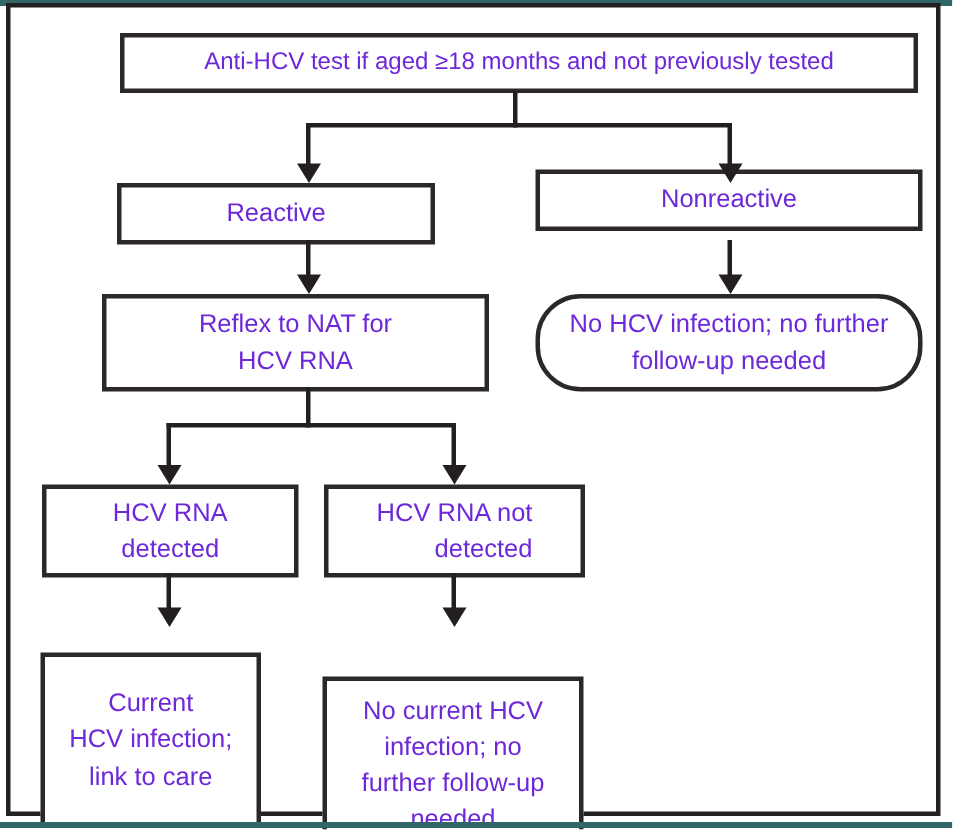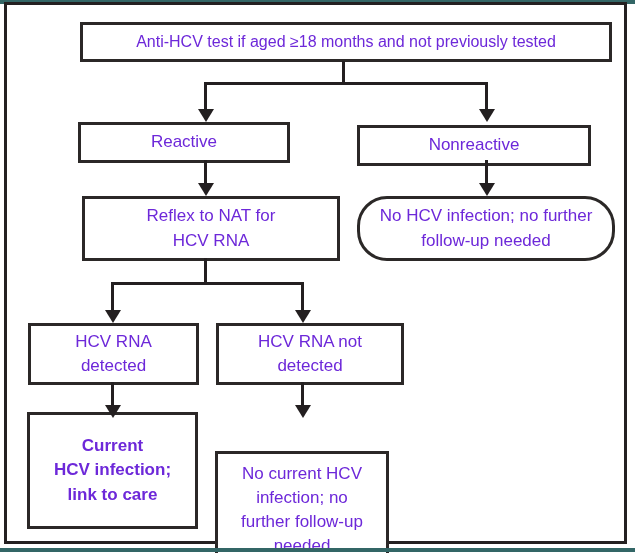--- a/index.html
+++ b/index.html
@@ -29,26 +29,26 @@
   .line{position:absolute;background:#231f20;}
   .arrowhead{
     position:absolute;width:0;height:0;
     border-left:8px solid transparent;
     border-right:8px solid transparent;
     border-top:13px solid #231f20;
   }
   
   #n-root{left:80px;top:22px;width:532px;height:40px;}
   #n-reactive{left:78px;top:122px;width:212px;height:41px;}
-  #n-nonreactive{left:357px;top:125px;width:234px;height:41px;}
-  #n-reflex{left:82px;top:196px;width:258px;height:65px;}
+  #n-nonreactive{left:357px;top:113px;width:258px;height:41px;}
+  #n-reflex{left:68px;top:196px;width:258px;height:65px;}
   #n-noinfection{left:357px;top:196px;width:258px;height:65px;border-radius:30px;}
   #n-detected{left:28px;top:323px;width:171px;height:62px;}
-  #n-notdetected{left:216px;top:323px;width:188px;height:62px;}
-  #n-current{left:27px;top:412px;width:171px;height:117px;font-weight:bold;}
+  #n-notdetected{left:216px;top:323px;width:174px;height:62px;text-align:right;}
+  #n-current{left:27px;top:435px;width:147px;height:117px;}
   #n-nocurrent{left:215px;top:418px;width:174px;height:118px;margin-top:33px;}
   
   #stem1{left:342px;top:61px;width:3px;height:24px;}
   #h1{left:204px;top:82px;width:284px;height:3px;}
   #sA1{left:204px;top:82px;width:3px;height:28px;}
   #aA1{left:198px;top:109px;}
   #sA2{left:485px;top:82px;width:3px;height:28px;}
   #aA2{left:479px;top:109px;}
   #sB{left:204px;top:160px;width:3px;height:25px;}
   #aB{left:198px;top:183px;}

